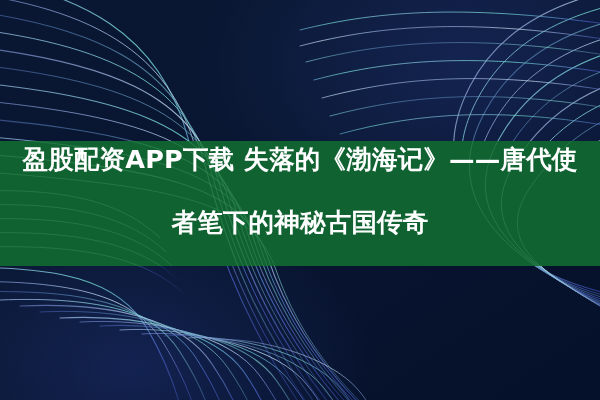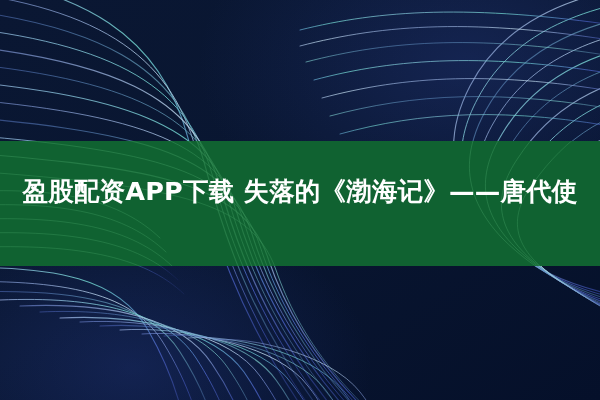--- a/index.html
+++ b/index.html
@@ -204,15 +204,16 @@
         <path d="M -40 206 C 64 200, 126 214, 166 252" stroke-width="0.9"></path>
         <path d="M -40 220 C 68 214, 132 228, 172 266" stroke-width="0.9"></path>
         <path d="M -40 234 C 72 228, 138 242, 178 280" stroke-width="0.9"></path>
         <path d="M -40 248 C 76 242, 144 256, 184 294" stroke-width="0.9"></path>
       </g>
     </svg>
   </div>
 
   <div id="headline">
     <div class="headline-line">盈股配资APP下载 失落的《渤海记》——唐代使</div>
+    <div class="headline-line">者笔下的神秘古国传奇</div>
   </div>
 
 </div>
 
 </body></html>

